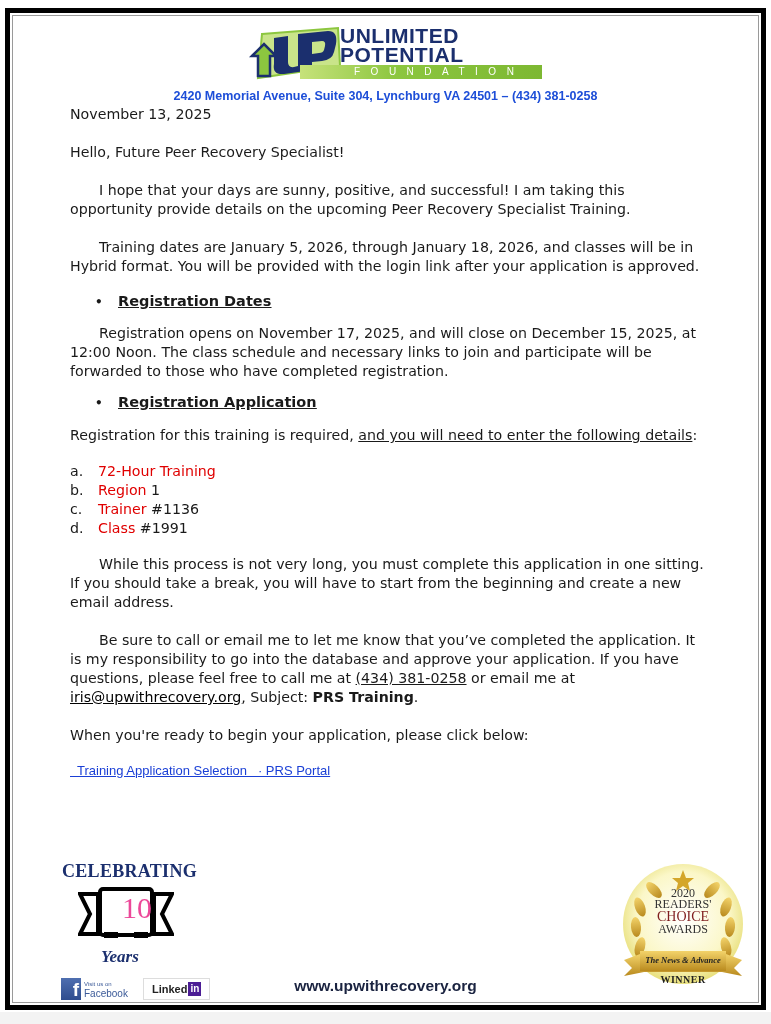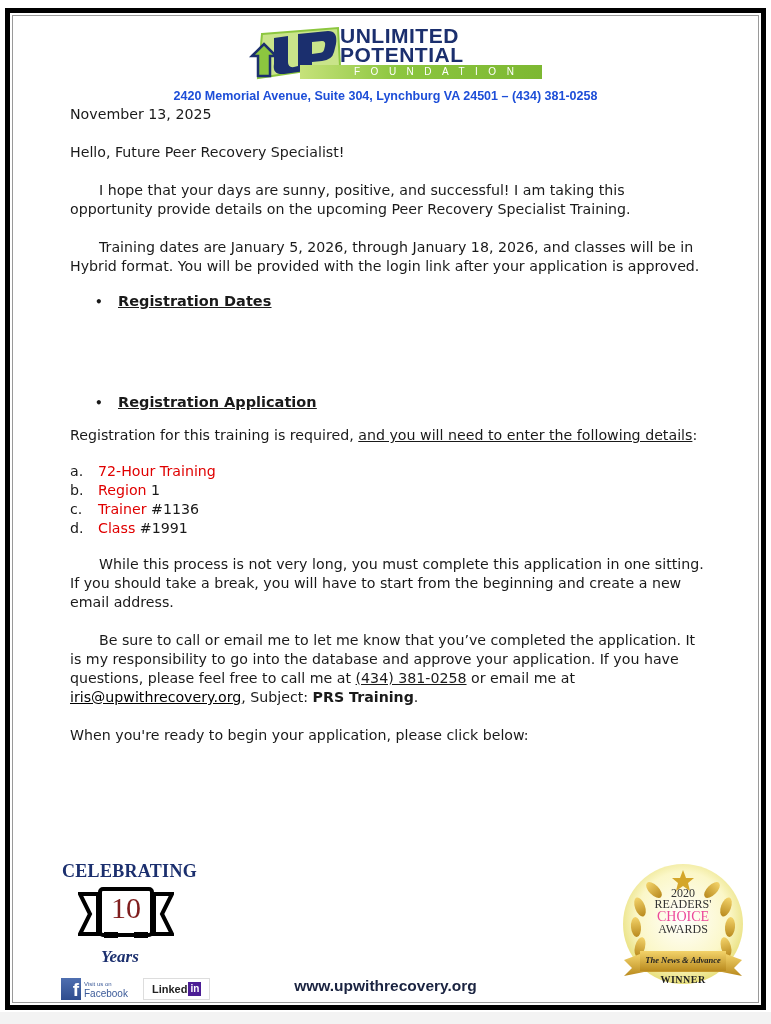--- a/index.html
+++ b/index.html
@@ -124,20 +124,21 @@
   <div class="address">2420 Memorial Avenue, Suite 304, Lynchburg VA 24501 – (434) 381-0258</div>
 
   <div class="body-text" style="top:105px">November 13, 2025</div>
   <div class="body-text indent" style="top:181px">I hope that your days are sunny, positive, and successful! I am taking this opportunity provide details on the upcoming Peer Recovery Specialist Training.</div>
   <div class="body-text" style="top:143px">Hello, Future Peer Recovery Specialist!</div>
   <div class="body-text indent" style="top:238px">Training dates are January 5, 2026, through January 18, 2026, and classes will be in Hybrid format. You will be provided with the login link after your application is approved.</div>
 
   <div class="heading" style="top:293px">
     <span class="bullet">•</span><span class="label">Registration Dates</span>
   </div>
+  <div class="body-text indent" style="top:324px">Registration opens on November 17, 2025, and will close on December 15, 2025, at 12:00 Noon. The class schedule and necessary links to join and participate will be forwarded to those who have completed registration.</div>
 
   <div class="heading" style="top:394px">
     <span class="bullet">•</span><span class="label">Registration Application</span>
   </div>
   <div class="body-text" style="top:426px">
     <span>Registration for this training is required, </span><span class="u">and you will need to enter the following details</span><span>:</span>
   </div>
 
   <div class="list-item" style="top:462px">
     <span class="letter">a.</span><span class="red">72-Hour Training</span><span></span>
@@ -153,31 +154,32 @@
   </div>
 
   <div class="body-text indent" style="top:555px">While this process is not very long, you must complete this application in one sitting. If you should take a break, you will have to start from the beginning and create a new email address.</div>
 
   <div class="body-text indent" style="top:631px">
     <span>Be sure to call or email me to let me know that you’ve completed the application. It is my responsibility to go into the database and approve your application. If you have questions, please feel free to call me at </span><span class="u">(434) 381-0258</span><span> or email me at </span><span class="link">iris@upwithrecovery.org</span><span>, Subject: </span><span class="bold">PRS Training</span><span>.</span>
   </div>
 
   <div class="body-text" style="top:726px">When you're ready to begin your application, please click below:</div>
 
+  <div class="portal-link">  Training Application Selection   · PRS Portal</div>
 
   <div class="celebrating">CELEBRATING</div>
   <div class="ten-badge">
     <svg width="96" height="56" viewBox="0 0 96 56" style="position:absolute;left:0;top:0">
       <path d="M2 8 L20 8 L20 48 L2 48 L12 28 Z" fill="#fff" stroke="#000" stroke-width="4"></path>
       <path d="M94 8 L76 8 L76 48 L94 48 L84 28 Z" fill="#fff" stroke="#000" stroke-width="4"></path>
       <rect x="22" y="3" width="52" height="46" rx="3" fill="#fff" stroke="#000" stroke-width="4"></rect>
       <rect x="26" y="46" width="14" height="6" fill="#000"></rect>
       <rect x="56" y="46" width="14" height="6" fill="#000"></rect>
     </svg>
-    <div style="position:absolute;left:22px;top:5px;width:52px;text-align:center;font-family:'Liberation Serif',serif;font-size:30px;color:#7f1d1d;">10</div>
+    <div style="position:absolute;left:22px;top:5px;width:52px;text-align:right;font-family:'Liberation Serif',serif;font-size:30px;color:#ec4899;">10</div>
   </div>
   <div class="years">Years</div>
 
   <div class="fb">
     <div class="fb-box">f</div>
     <div class="fb-text">
       <span class="small">Visit us on</span>
       <span class="big">Facebook</span>
     </div>
   </div>
@@ -211,18 +213,18 @@
         <ellipse cx="108" cy="45" rx="5" ry="10" transform="rotate(20 108 45)"></ellipse>
         <ellipse cx="112" cy="65" rx="5" ry="10" transform="rotate(5 112 65)"></ellipse>
         <ellipse cx="108" cy="85" rx="5" ry="10" transform="rotate(-15 108 85)"></ellipse>
         <ellipse cx="94" cy="28" rx="5" ry="10" transform="rotate(45 94 28)"></ellipse>
       </g>
       <path d="M6 98 L22 92 L108 92 L124 98 L116 106 L124 114 L104 110 L26 110 L6 114 L14 106 Z" fill="url(#gold)"></path>
       <rect x="22" y="89" width="86" height="20" fill="url(#gold)"></rect>
     </svg>
     <div style="position:absolute;left:0;right:0;top:24px;text-align:center;font-family:'Liberation Serif',serif;font-size:12px;color:#333;">2020</div>
     <div style="position:absolute;left:0;right:0;top:36px;text-align:center;font-family:'Liberation Serif',serif;font-size:12px;line-height:13px;color:#333;">READERS'</div>
-    <div style="position:absolute;left:0;right:0;top:48px;text-align:center;font-family:'Liberation Serif',serif;font-size:14px;line-height:14px;color:#ec4899;">CHOICE</div>
+    <div style="position:absolute;left:0;right:0;top:48px;text-align:center;font-family:'Liberation Serif',serif;font-size:14px;line-height:14px;color:#7f1d1d;">CHOICE</div>
     <div style="position:absolute;left:0;right:0;top:61px;text-align:center;font-family:'Liberation Serif',serif;font-size:12px;line-height:13px;color:#333;">AWARDS</div>
     <div style="position:absolute;left:0;right:0;top:93px;text-align:center;font-family:'Liberation Serif',serif;font-style:italic;font-weight:bold;font-size:8.5px;color:#222;">The News &amp; Advance</div>
     <div style="position:absolute;left:0;right:0;top:112px;text-align:center;font-family:'Liberation Serif',serif;font-weight:bold;font-size:10px;color:#222;letter-spacing:0.5px;">WINNER</div>
   </div>
 </div>
 
 </body></html>

